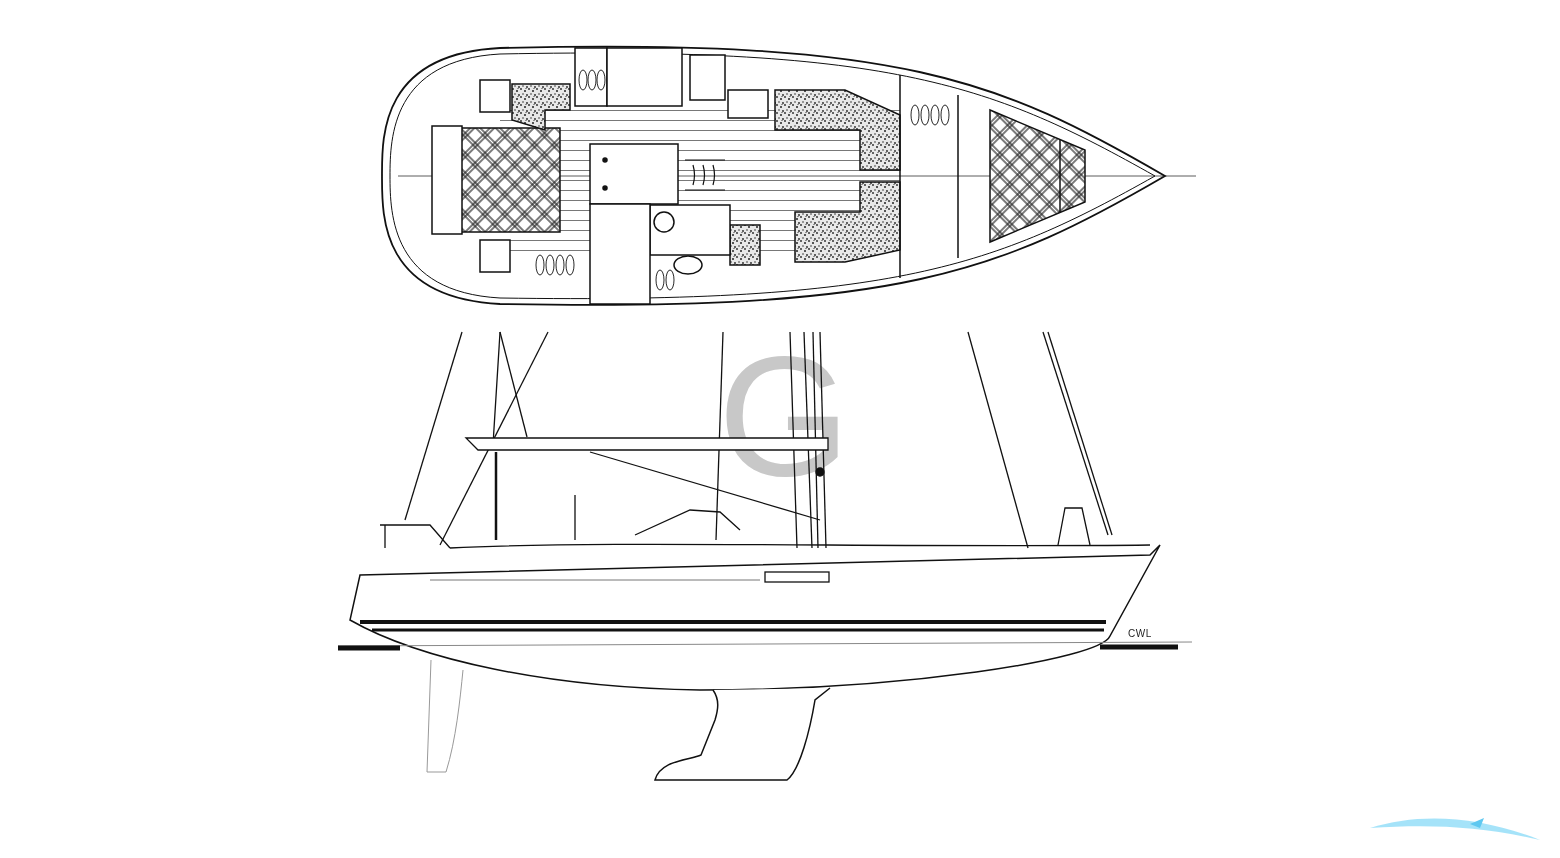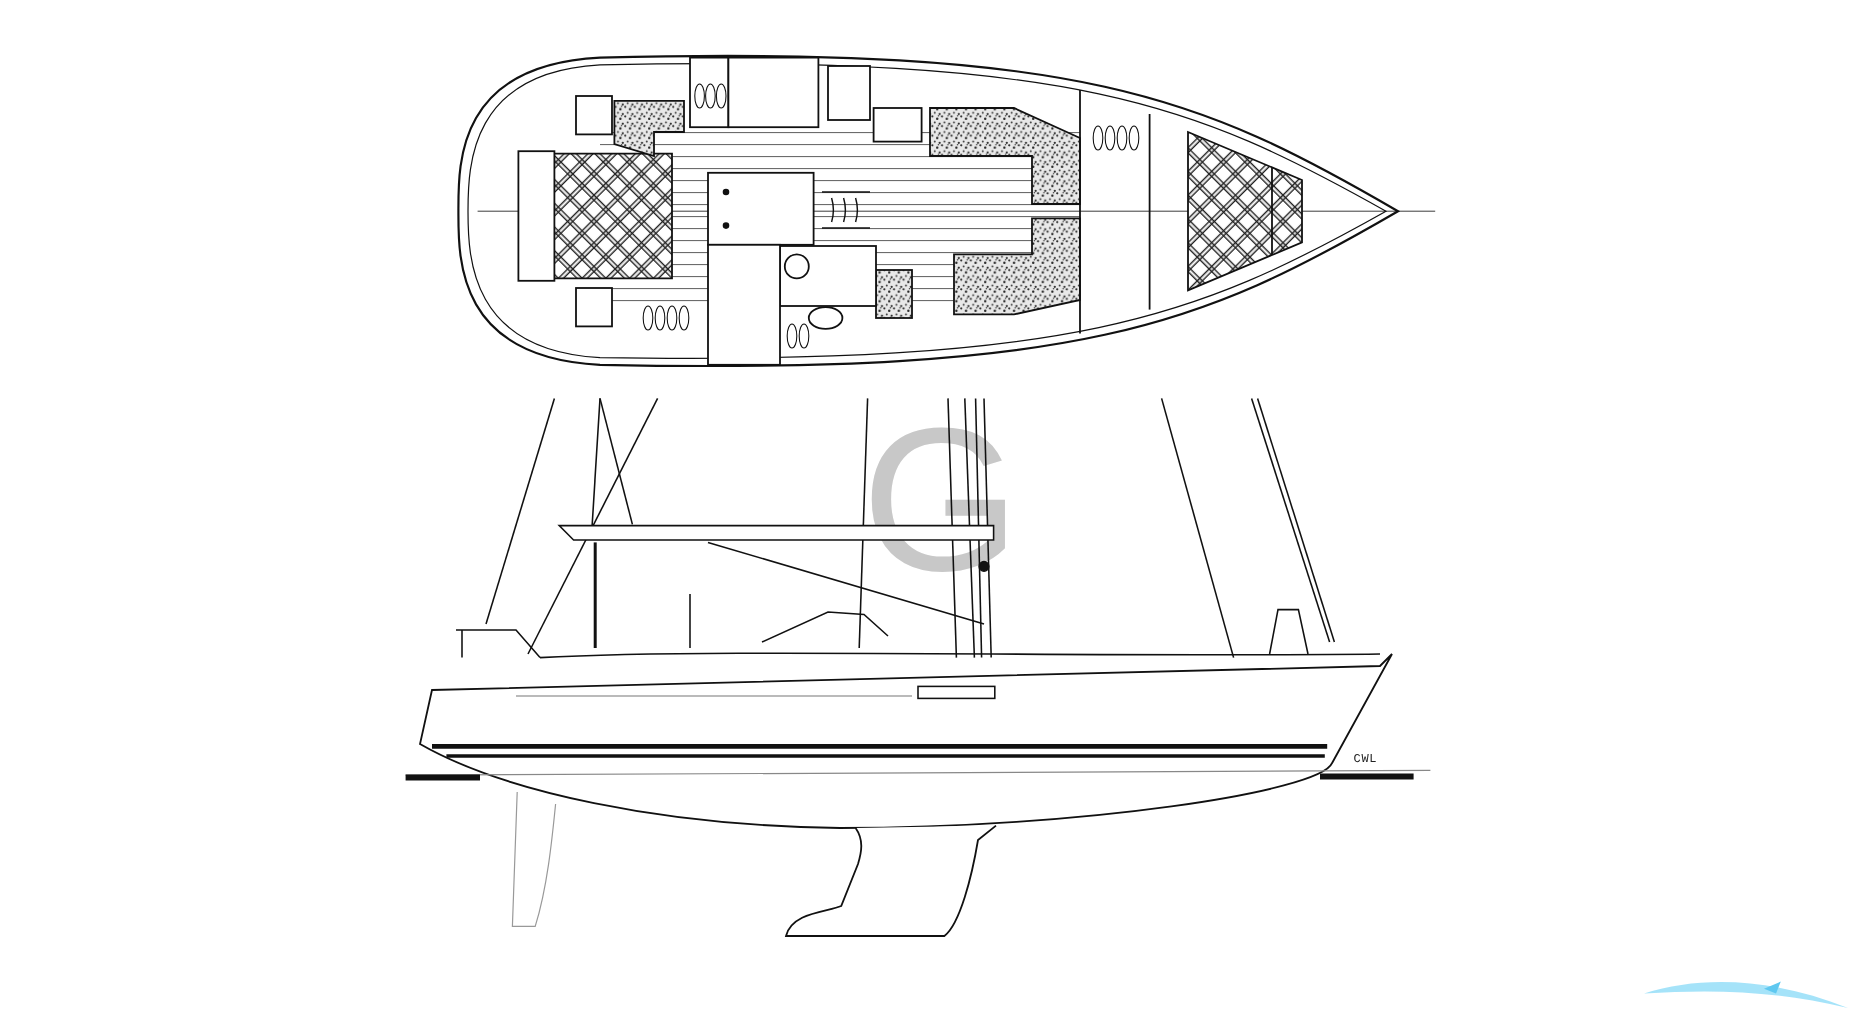--- a/index.html
+++ b/index.html
@@ -1,18 +1,18 @@
 <!DOCTYPE html>
 <html><head>
 <meta charset="utf-8">
 <style>
   html, body { margin: 0; padding: 0; background: #ffffff; }
   body { width: 1560px; height: 858px; position: relative; overflow: hidden; font-family: "Liberation Sans", sans-serif; }
   .drawing { position: absolute; left: 0; top: 0; width: 1560px; height: 858px; }
-  .cwl-label { position: absolute; left: 1128px; top: 628px; font-size: 10px; color: #222; font-family: Liberation Mono, monospace; letter-spacing: 0.5px; }
+  .cwl-label { position: absolute; left: 1128px; top: 628px; font-size: 10px; color: #222; font-family: Liberation Sans, sans-serif; letter-spacing: 0.5px; }
 </style>
 </head>
 <body>
 
 <svg class="drawing" viewBox="0 0 1560 858" xmlns="http://www.w3.org/2000/svg">
   <defs>
     <pattern id="cross" width="14" height="14" patternUnits="userSpaceOnUse" patternTransform="rotate(45)">
       <rect width="14" height="14" fill="#fff"></rect>
       <line x1="0" y1="3" x2="14" y2="3" stroke="#222" stroke-width="1.2"></line>
       <line x1="0" y1="6" x2="14" y2="6" stroke="#222" stroke-width="1.2"></line>

